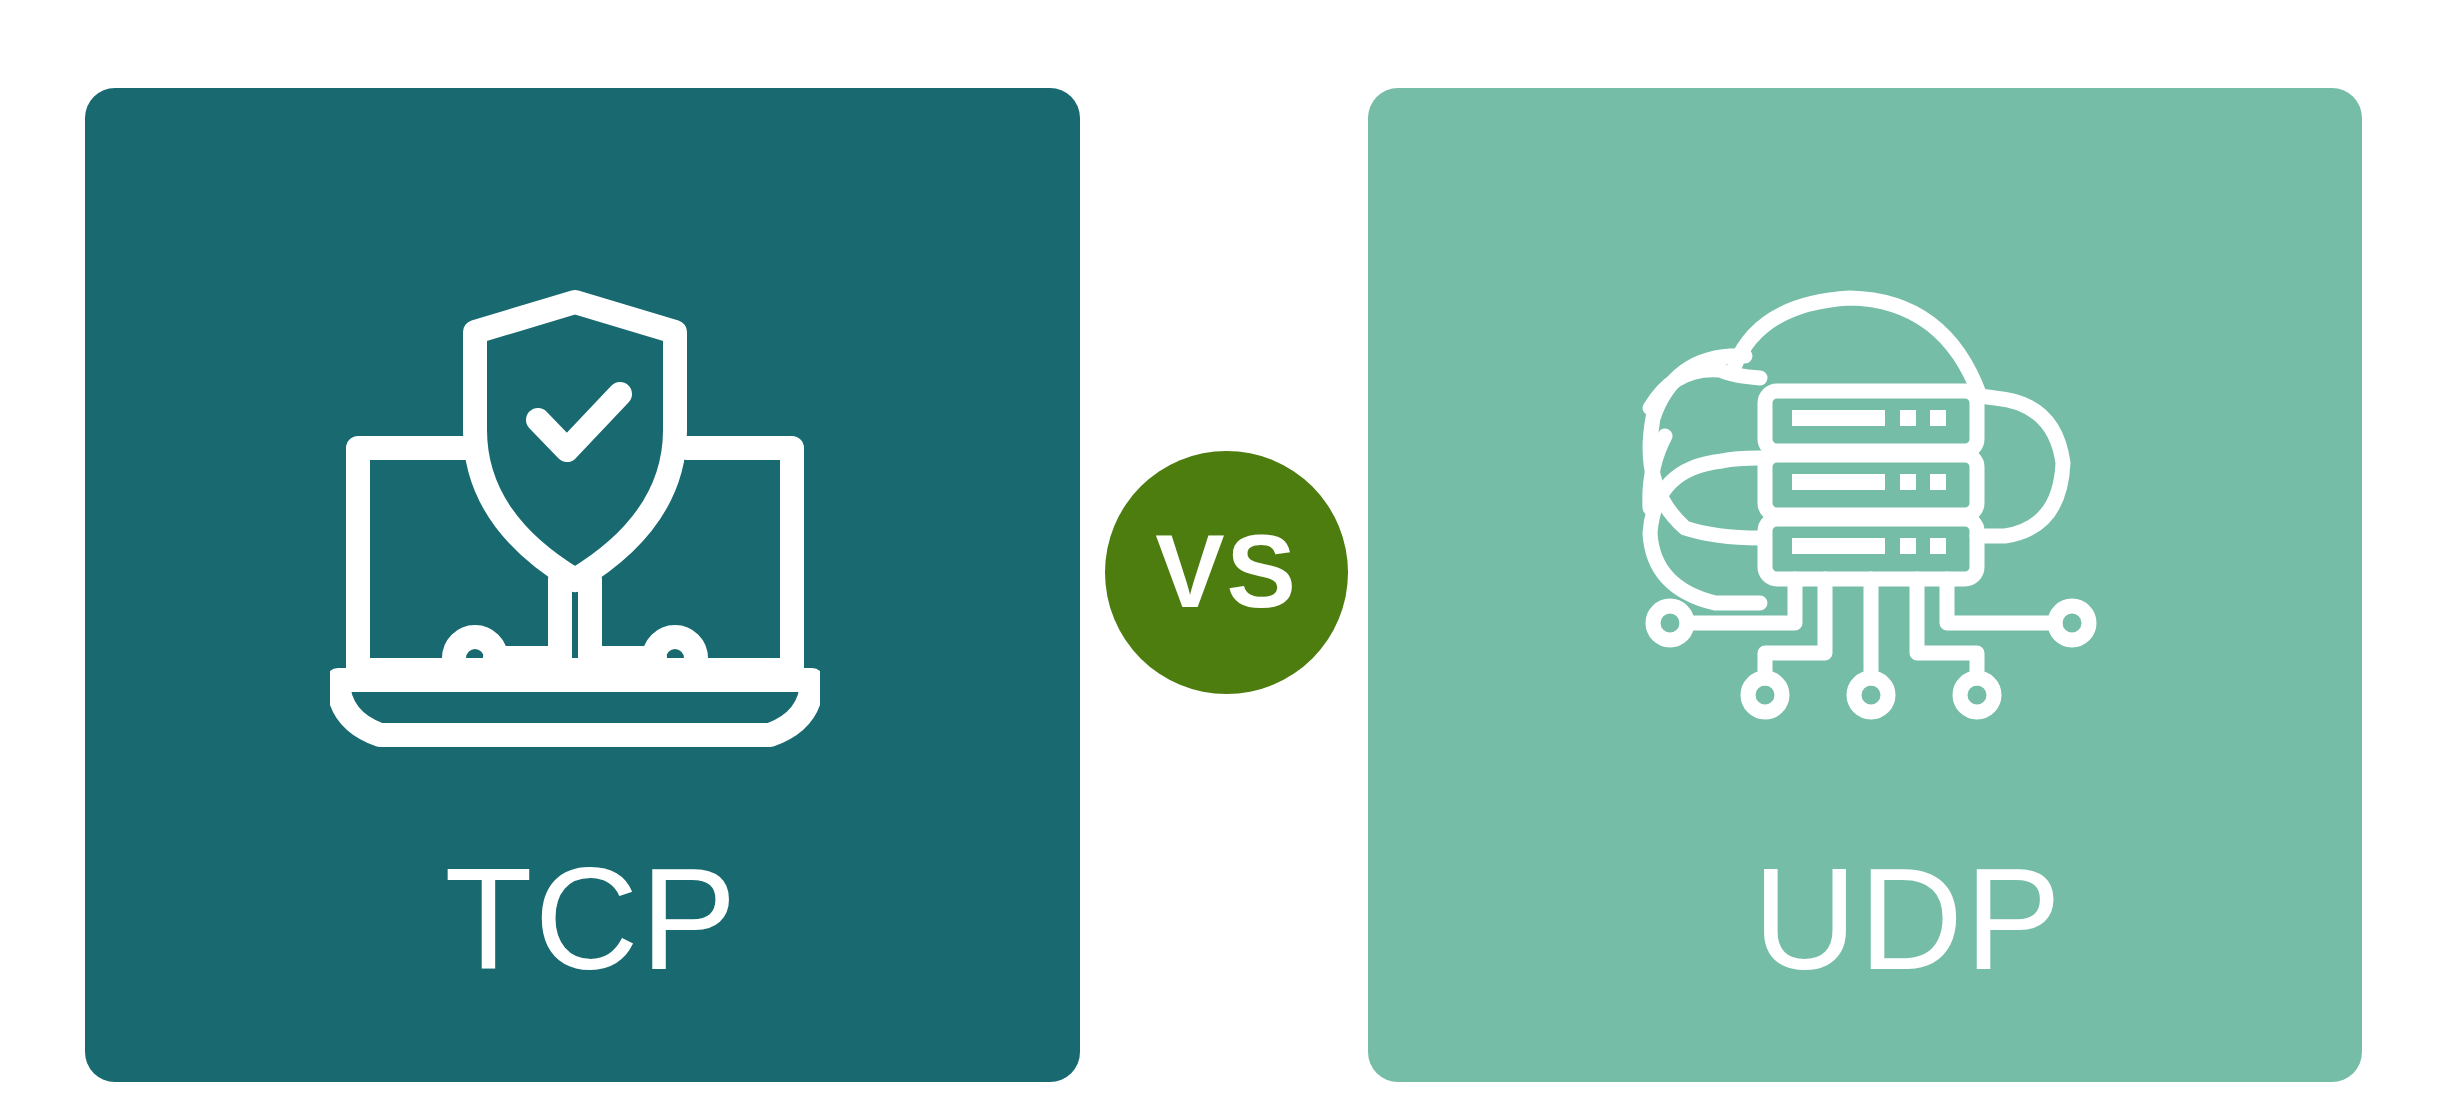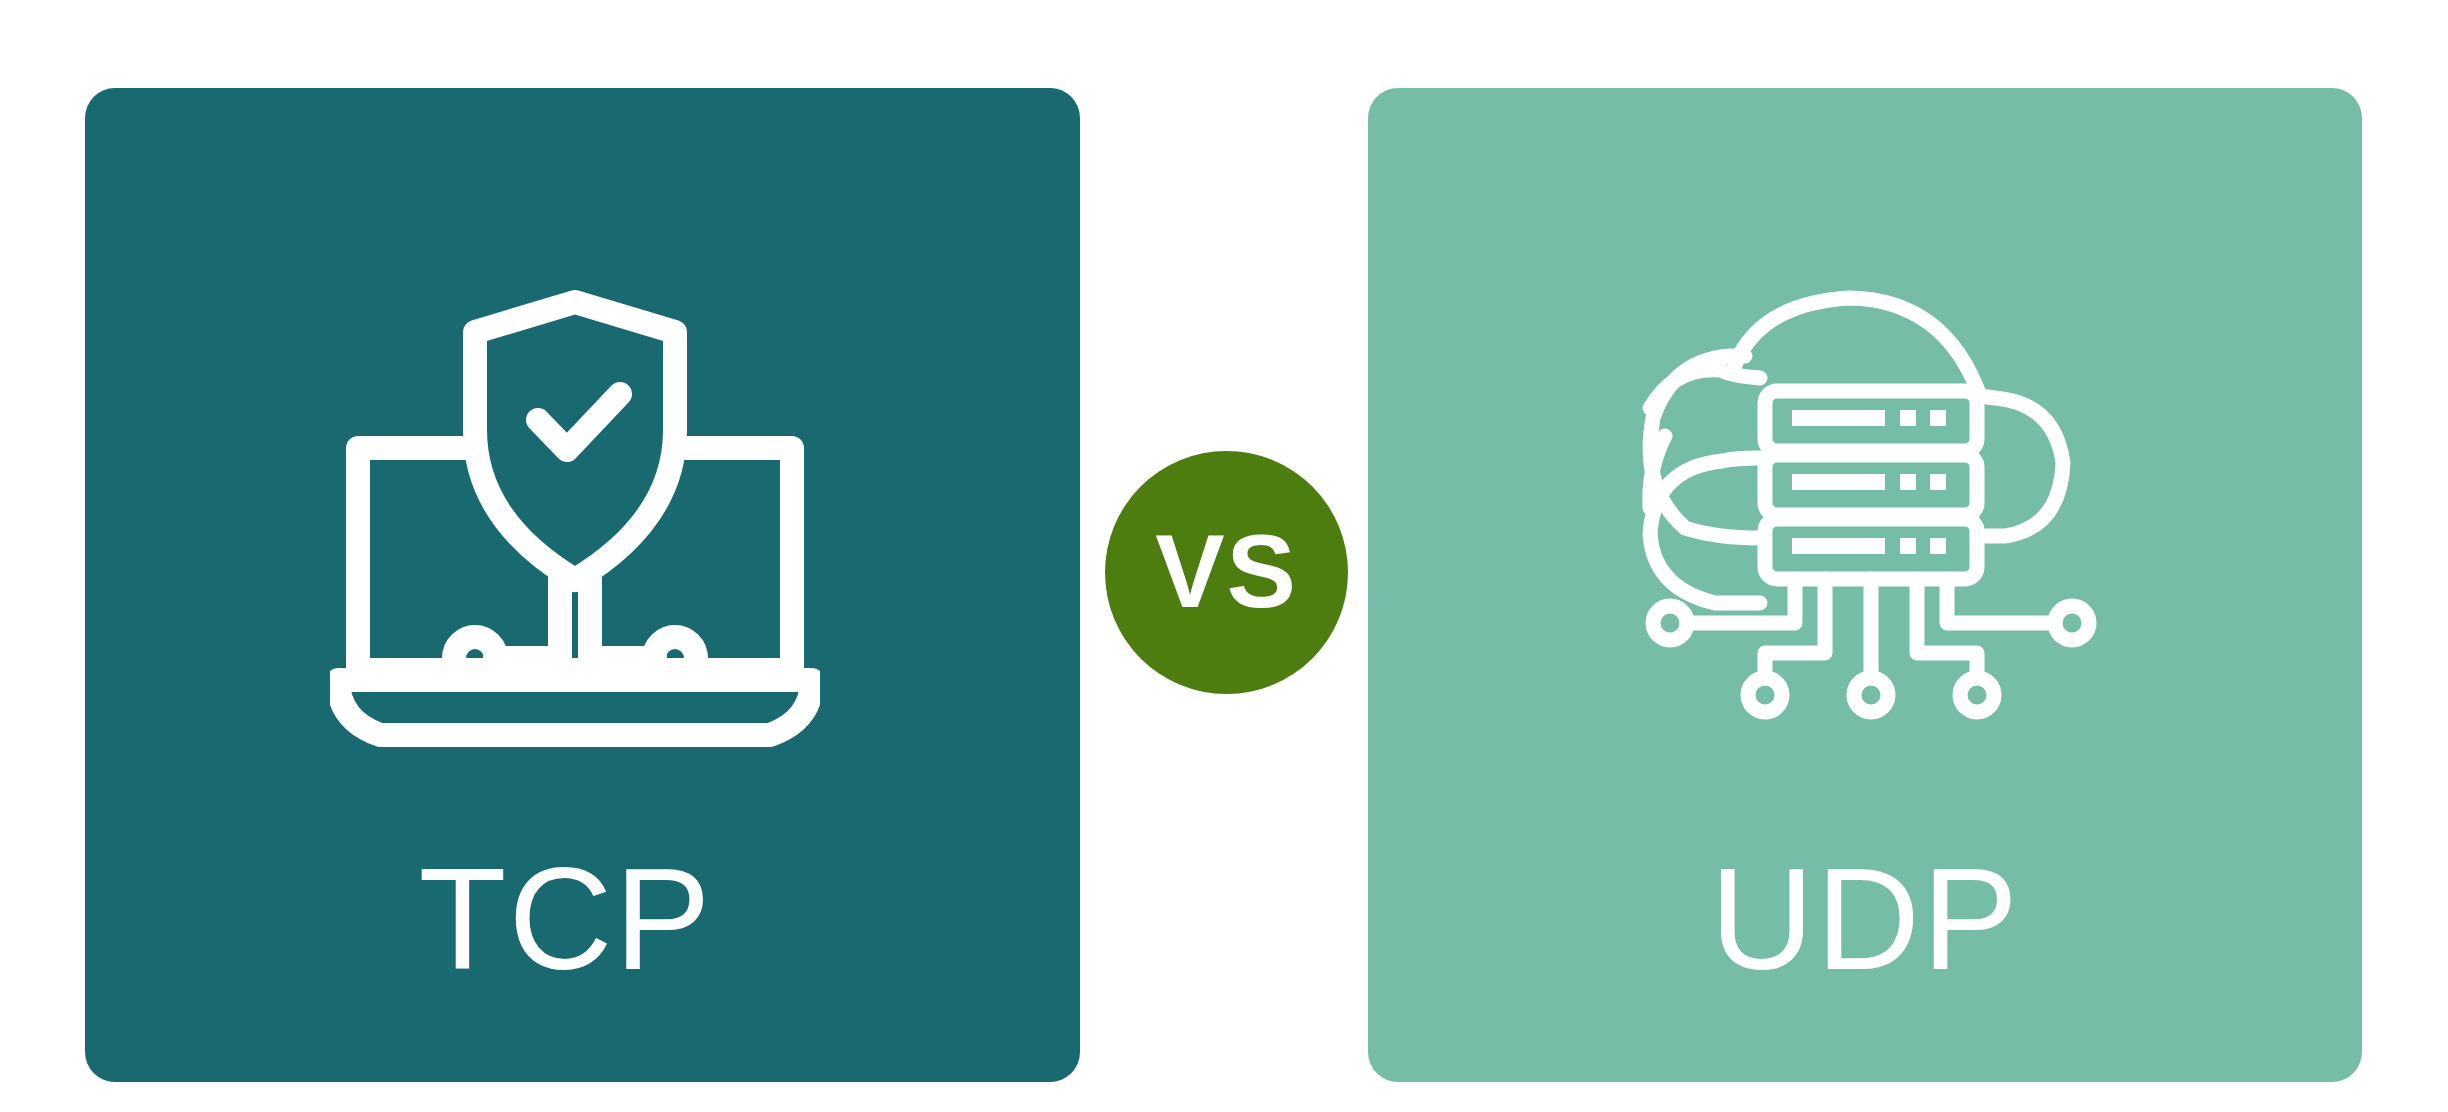--- a/index.html
+++ b/index.html
@@ -53,26 +53,27 @@
       top: 840px;
       height: 160px;
       line-height: 160px;
       font-size: 144px;
       color: #ffffff;
       text-align: center;
       letter-spacing: 2px;
       font-weight: 400;
     }
     .label-tcp {
-      left: 68px;
+      left: 94px;
       width: 995px;
     }
     .label-udp {
       left: 1368px;
       width: 994px;
+      padding-left: 43px;
     }
     .vs-circle {
       position: absolute;
       left: 1105px;
       top: 451px;
       width: 243px;
       height: 243px;
       border-radius: 50%;
       background: #4d7c0f;
       display: flex;

